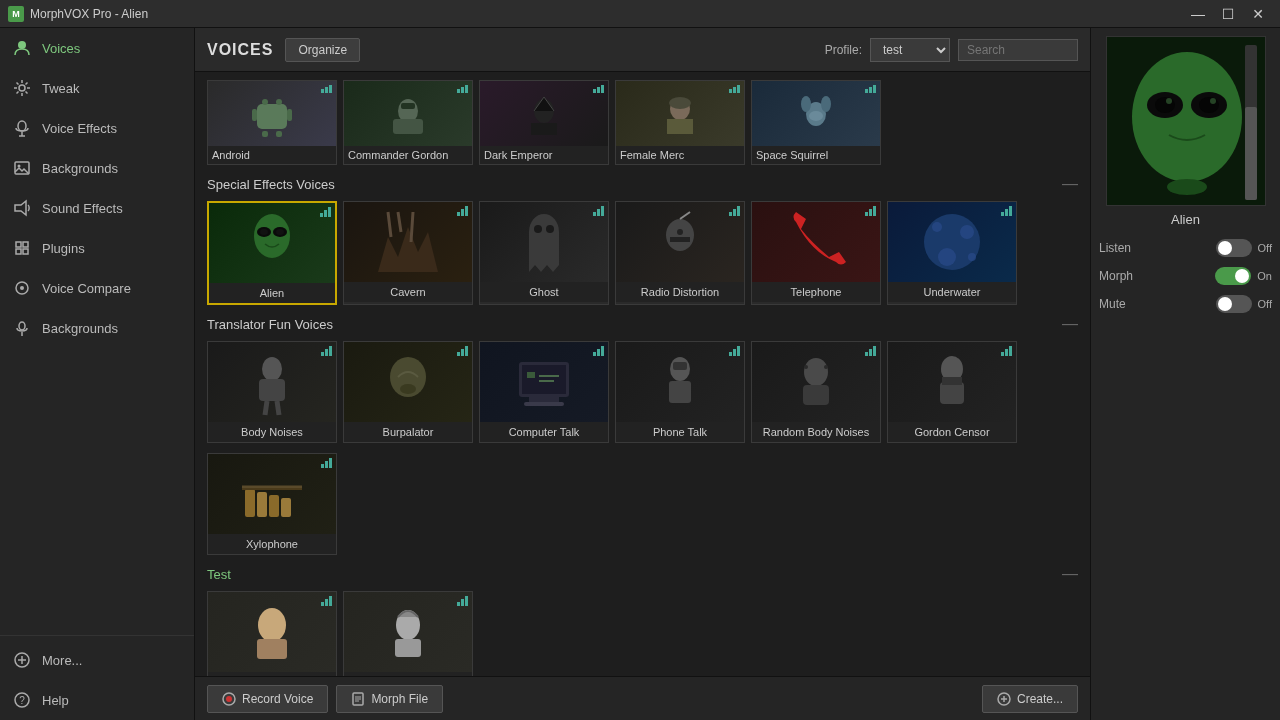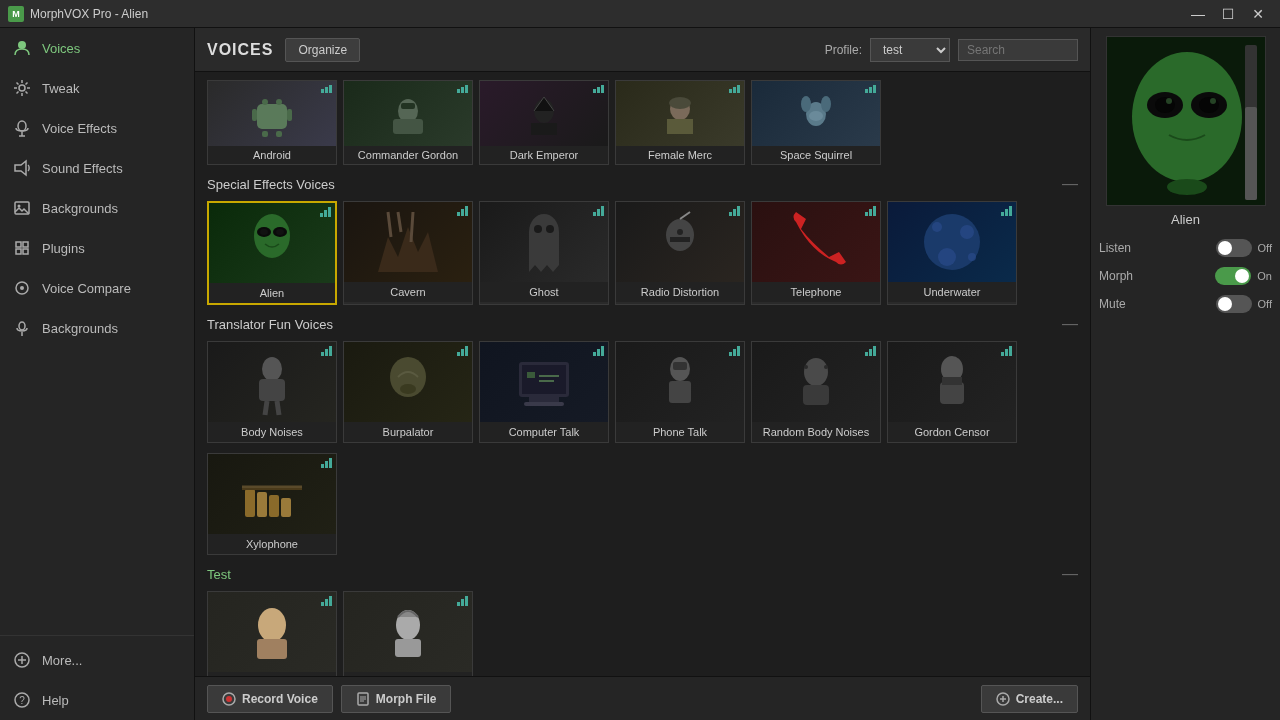--- a/index.html
+++ b/index.html
@@ -39,40 +39,40 @@
     
     #voice-grid-container { flex: 1; overflow-y: auto; overflow-x: hidden; padding: 8px 12px; }
     #voice-grid-container::-webkit-scrollbar { width: 10px; }
     #voice-grid-container::-webkit-scrollbar-track { background: #2a2a2a; }
     #voice-grid-container::-webkit-scrollbar-thumb { background: #555; }
 
     
     .top-voices { display: flex; gap: 6px; margin-bottom: 10px; }
     .voice-card-sm { width: 130px; flex-shrink: 0; background: #2a2a2a; border: 1px solid #3a3a3a; cursor: pointer; position: relative; }
     .voice-thumb { width: 100%; height: 65px; background: #333; display: flex; align-items: center; justify-content: center; overflow: hidden; position: relative; }
-    .voice-name { text-align: center; padding: 3px 4px; font-size: 11px; color: #ccc; background: #222; }
+    .voice-name { padding: 3px 4px; font-size: 11px; color: #ccc; background: #222; }
     .signal-bars { position: absolute; top: 4px; right: 4px; display: flex; gap: 1px; align-items: flex-end; }
     .bar { width: 3px; background: #4a9; }
 
     
     .section-header { display: flex; align-items: center; justify-content: space-between; margin: 6px 0 8px 0; }
     .section-title { font-size: 13px; color: #ccc; }
     .section-title.test { color: #7ec87e; }
     .section-collapse { color: #666; cursor: pointer; font-size: 16px; }
 
     
     .voice-grid { display: flex; flex-wrap: wrap; gap: 6px; margin-bottom: 10px; }
     .voice-card { width: 130px; background: #2a2a2a; border: 1px solid #3a3a3a; cursor: pointer; position: relative; }
     .voice-card.selected { border: 2px solid #c8a800; }
     .voice-thumb-lg { width: 100%; height: 80px; background: #333; display: flex; align-items: center; justify-content: center; overflow: hidden; position: relative; }
     .voice-card-name { text-align: center; padding: 4px; font-size: 11px; color: #ccc; background: #222; }
 
     
     #bottom-bar { height: 44px; background: #252525; display: flex; align-items: center; justify-content: space-between; padding: 0 12px; border-top: 1px solid #111; flex-shrink: 0; }
-    .bottom-btn { display: flex; align-items: center; gap: 6px; background: #3a3a3a; border: 1px solid #555; color: #ccc; padding: 6px 14px; cursor: pointer; font-size: 12px; border-radius: 2px; font-weight: bold; }
+    .bottom-btn { display: flex; align-items: center; gap: 6px; background: #3a3a3a; border: 1px solid #555; color: #ccc; padding: 6px 14px; cursor: pointer; font-size: 12px; border-radius: 2px; }
 
     
     #right-panel { width: 190px; background: #252525; border-left: 1px solid #111; display: flex; flex-direction: column; align-items: center; padding: 8px; flex-shrink: 0; }
     #alien-preview { width: 160px; height: 170px; background: #1a1a1a; border: 1px solid #333; position: relative; overflow: hidden; margin-bottom: 6px; }
     #alien-name { color: #ccc; font-size: 13px; margin-bottom: 12px; }
     .control-row { width: 100%; display: flex; align-items: center; justify-content: space-between; margin-bottom: 10px; }
     .control-label { color: #aaa; font-size: 12px; }
     .toggle-switch { display: flex; align-items: center; gap: 6px; }
     .toggle { width: 36px; height: 18px; border-radius: 9px; position: relative; cursor: pointer; }
     .toggle.off { background: #555; }
@@ -153,35 +153,35 @@
             <path d="M3 9c0 4 12 4 12 0" fill="none" stroke="#aaa" stroke-width="1.5"></path>
             <line x1="9" y1="13" x2="9" y2="17" stroke="#aaa" stroke-width="1.5"></line>
             <line x1="6" y1="17" x2="12" y2="17" stroke="#aaa" stroke-width="1.5"></line>
           </svg>
       </div>
       <span class="sidebar-label">Voice Effects</span>
     </div>
     <div class="sidebar-item">
       <div class="sidebar-icon">
         <svg width="18" height="18" viewBox="0 0 18 18">
-            <polygon points="2,6 8,6 13,2 13,16 8,12 2,12" fill="none" stroke="#aaa" stroke-width="1.5"></polygon>
-            <path d="M15 6c1.5 1 1.5 5 0 6" stroke="#aaa" stroke-width="1.5" fill="none"></path>
-          </svg>
-      </div>
-      <span class="sidebar-label">Sound Effects</span>
-    </div>
-    <div class="sidebar-item">
-      <div class="sidebar-icon">
-        <svg width="18" height="18" viewBox="0 0 18 18">
             <rect x="2" y="3" width="14" height="12" rx="1" fill="none" stroke="#aaa" stroke-width="1.5"></rect>
             <circle cx="6" cy="7" r="1.5" fill="#aaa"></circle>
             <path d="M2 13l4-4 3 3 2-2 5 5" fill="none" stroke="#aaa" stroke-width="1.5"></path>
           </svg>
       </div>
       <span class="sidebar-label">Backgrounds</span>
+    </div>
+    <div class="sidebar-item">
+      <div class="sidebar-icon">
+        <svg width="18" height="18" viewBox="0 0 18 18">
+            <polygon points="2,6 8,6 13,2 13,16 8,12 2,12" fill="none" stroke="#aaa" stroke-width="1.5"></polygon>
+            <path d="M15 6c1.5 1 1.5 5 0 6" stroke="#aaa" stroke-width="1.5" fill="none"></path>
+          </svg>
+      </div>
+      <span class="sidebar-label">Sound Effects</span>
     </div>
     <div class="sidebar-item">
       <div class="sidebar-icon">
         <svg width="18" height="18" viewBox="0 0 18 18">
             <rect x="3" y="3" width="5" height="5" fill="none" stroke="#aaa" stroke-width="1.5"></rect>
             <rect x="10" y="3" width="5" height="5" fill="none" stroke="#aaa" stroke-width="1.5"></rect>
             <rect x="3" y="10" width="5" height="5" fill="none" stroke="#aaa" stroke-width="1.5"></rect>
             <rect x="10" y="10" width="5" height="5" fill="none" stroke="#aaa" stroke-width="1.5"></rect>
           </svg>
       </div>

